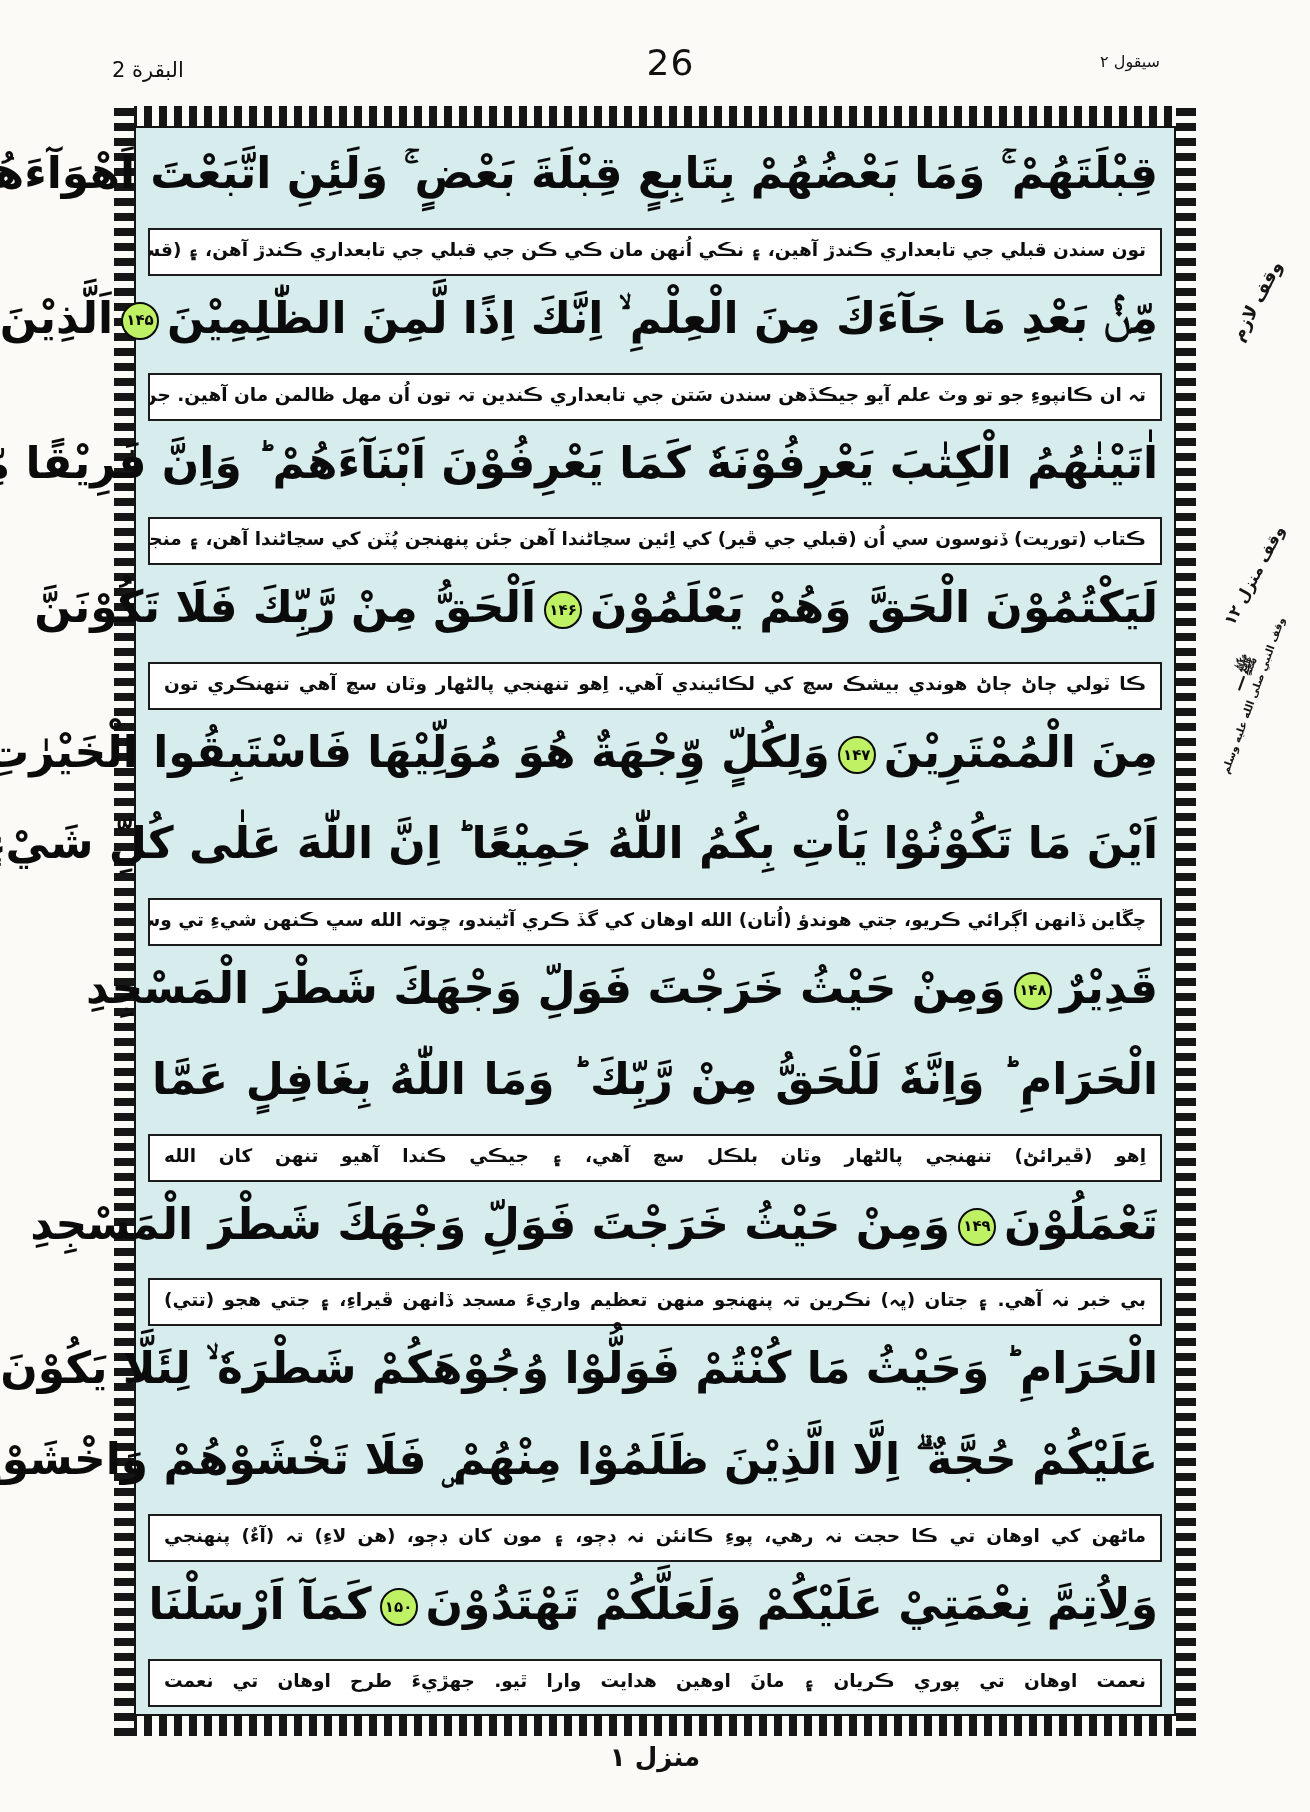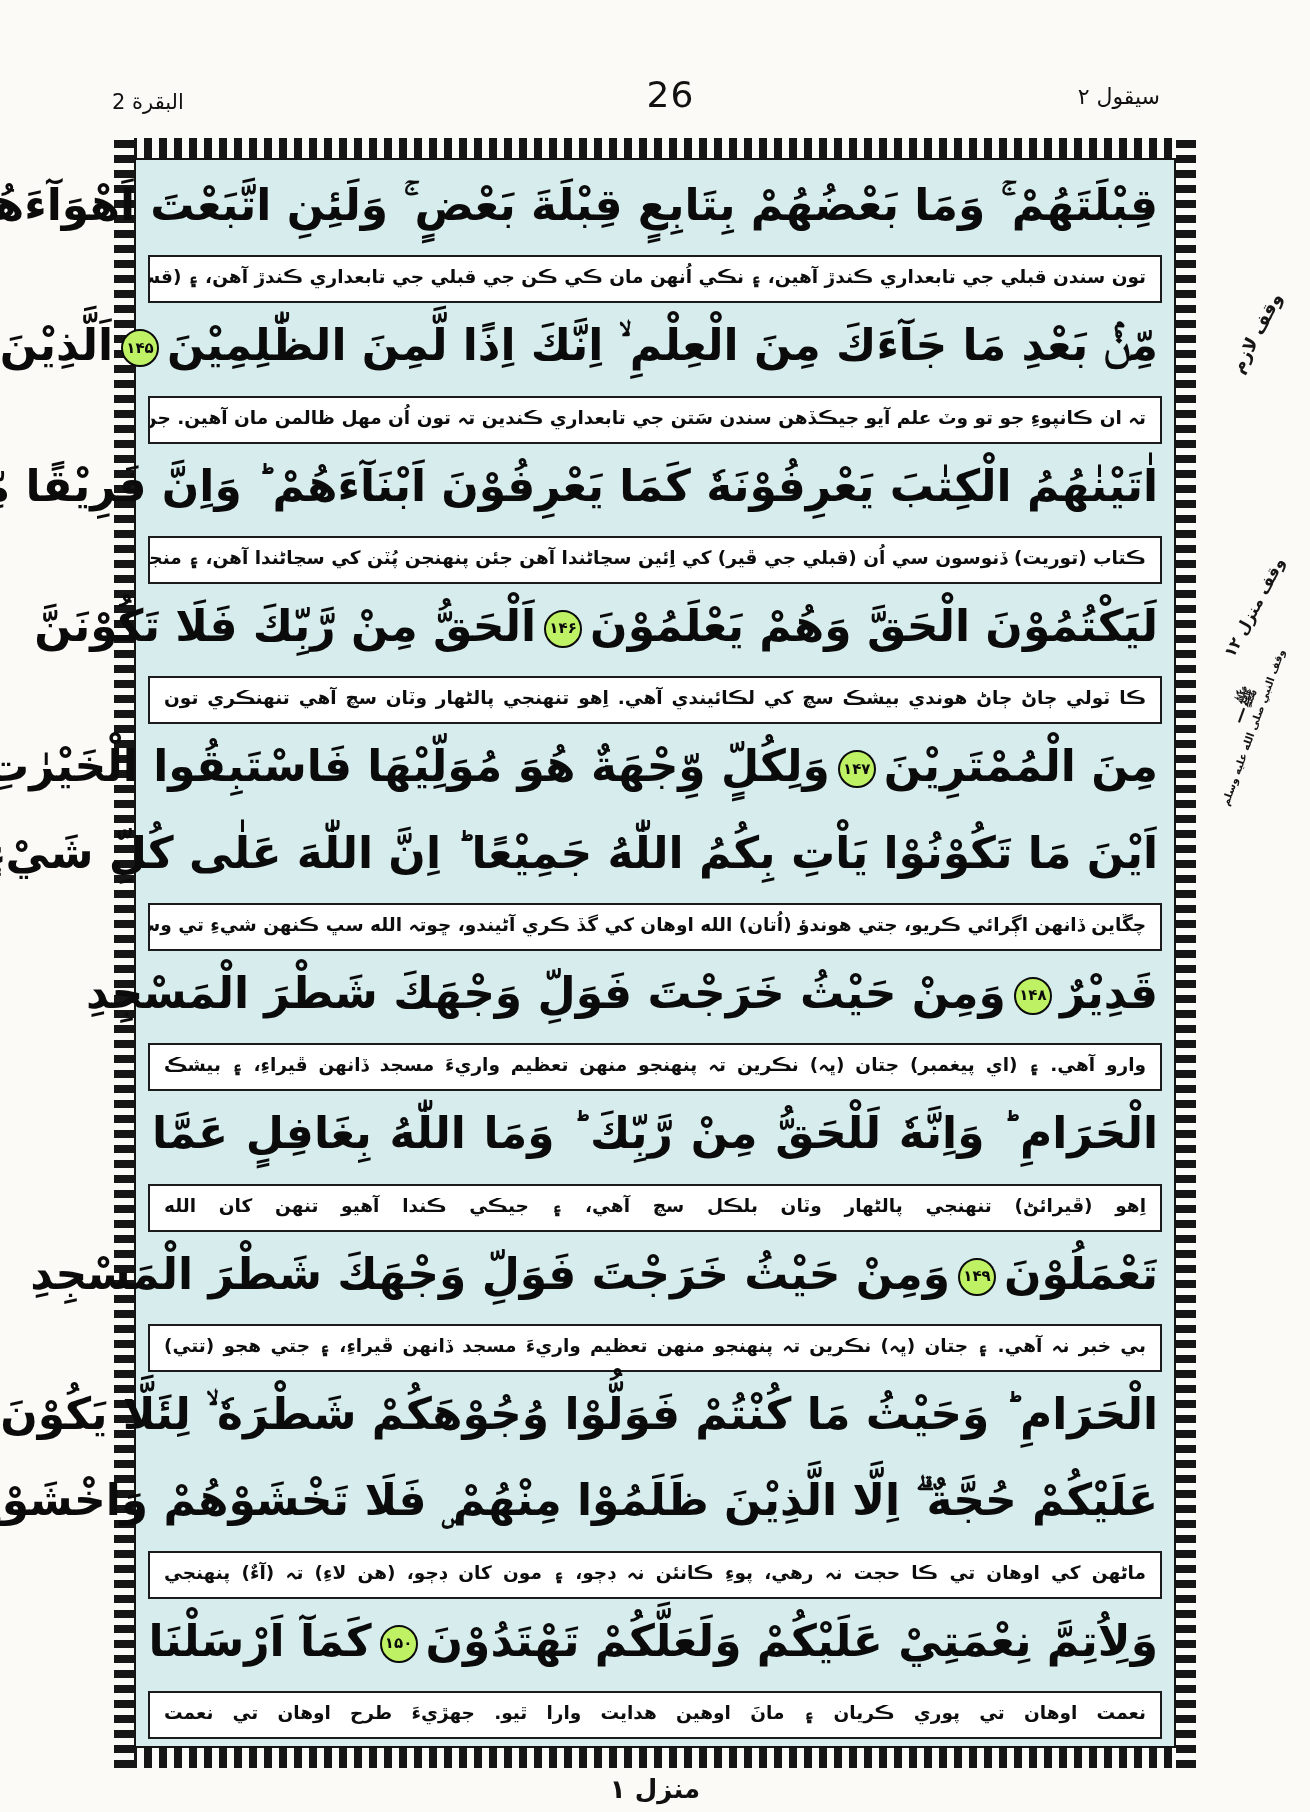--- a/index.html
+++ b/index.html
@@ -3,26 +3,26 @@
 <meta charset="utf-8">
 <style>
   html,body{margin:0;padding:0;}
   body{
     width:1310px;height:1812px;position:relative;
     background:#fbfaf7;
     font-family:"DejaVu Sans",sans-serif;
     color:#111;
     overflow:hidden;
   }
-  .page{position:absolute;inset:0;margin-top:32px;}
+  .page{position:absolute;inset:0;}
 
   
   .hdr-surah{position:absolute;top:58px;left:112px;font-size:21px;direction:rtl;}
   .hdr-page-number{position:absolute;top:42px;left:0;right:0;text-align:center;font-size:36px;letter-spacing:1px;padding-left:31px;}
-  .hdr-juz{position:absolute;top:52px;right:150px;font-size:22px;direction:rtl;}
+  .hdr-juz{position:absolute;top:52px;right:150px;font-size:16px;direction:rtl;}
 
   
   .frame{position:absolute;left:114px;top:106px;width:1082px;height:1630px;background:#fdfdfd;}
   .chain{position:absolute;background:#fdfdfd;}
   .chain.top,.chain.bottom{left:0;right:0;height:20px;
     background:repeating-linear-gradient(90deg,#161616 0 8px,#fbfbf8 8px 15px);}
   .chain.top{top:0;}
   .chain.bottom{bottom:0;}
   .chain.left,.chain.right{top:0;bottom:0;width:20px;
     background:repeating-linear-gradient(0deg,#161616 0 8px,#fbfbf8 8px 15px);}
@@ -126,21 +126,20 @@
 
       <div class="ayah-line"><span>لَيَكْتُمُوْنَ الْحَقَّ وَهُمْ يَعْلَمُوْنَ</span><span class="ayah-circle maybe-empty">۱۴۶</span><span class="maybe-empty">اَلْحَقُّ مِنْ رَّبِّكَ فَلَا تَكُوْنَنَّ</span></div>
       <div class="trans-box">ڪا ٽولي ڄاڻ ڄاڻ هوندي بيشڪ سچ کي لڪائيندي آهي. اِهو تنهنجي پالڻهار وٽان سچ آهي تنهنڪري تون</div>
 
       <div class="ayah-line"><span>مِنَ الْمُمْتَرِيْنَ</span><span class="ayah-circle maybe-empty">۱۴۷</span><span class="maybe-empty">وَلِكُلٍّ وِّجْهَةٌ هُوَ مُوَلِّيْهَا فَاسْتَبِقُوا الْخَيْرٰتِ ؕ</span></div>
 
       <div class="ayah-line"><span>اَيْنَ مَا تَكُوْنُوْا يَاْتِ بِكُمُ اللّٰهُ جَمِيْعًا ؕ اِنَّ اللّٰهَ عَلٰى كُلِّ شَيْءٍ</span></div>
       <div class="trans-box">چڱاين ڏانهن اڳرائي ڪريو، جتي هوندؤ (اُتان) الله اوهان کي گڏ ڪري آڻيندو، ڇوتہ الله سڀ ڪنهن شيءِ تي وس</div>
 
       <div class="ayah-line"><span>قَدِيْرٌ</span><span class="ayah-circle maybe-empty">۱۴۸</span><span class="maybe-empty">وَمِنْ حَيْثُ خَرَجْتَ فَوَلِّ وَجْهَكَ شَطْرَ الْمَسْجِدِ</span></div>
-      <div class="trans-box">وارو آهي. ۽ (اي پيغمبر) جتان (ڀہ) نڪرين تہ پنهنجو منهن تعظيم واريءَ مسجد ڏانهن ڦيراءِ، ۽ بيشڪ</div>
 
       <div class="ayah-line"><span>الْحَرَامِ ؕ وَاِنَّهٗ لَلْحَقُّ مِنْ رَّبِّكَ ؕ وَمَا اللّٰهُ بِغَافِلٍ عَمَّا</span></div>
       <div class="trans-box">اِهو (ڦيرائڻ) تنهنجي پالڻهار وٽان بلڪل سچ آهي، ۽ جيڪي ڪندا آهيو تنهن کان الله</div>
 
       <div class="ayah-line"><span>تَعْمَلُوْنَ</span><span class="ayah-circle maybe-empty">۱۴۹</span><span class="maybe-empty">وَمِنْ حَيْثُ خَرَجْتَ فَوَلِّ وَجْهَكَ شَطْرَ الْمَسْجِدِ</span></div>
       <div class="trans-box">بي خبر نہ آهي. ۽ جتان (ڀہ) نڪرين تہ پنهنجو منهن تعظيم واريءَ مسجد ڏانهن ڦيراءِ، ۽ جتي هجو (تتي)</div>
 
       <div class="ayah-line"><span>الْحَرَامِ ؕ وَحَيْثُ مَا كُنْتُمْ فَوَلُّوْا وُجُوْهَكُمْ شَطْرَهٗ ۙ لِئَلَّا يَكُوْنَ لِلنَّاسِ</span></div>
 
       <div class="ayah-line"><span>عَلَيْكُمْ حُجَّةٌ ۗ اِلَّا الَّذِيْنَ ظَلَمُوْا مِنْهُمْ ۣ فَلَا تَخْشَوْهُمْ وَاخْشَوْنِيْ</span></div>

